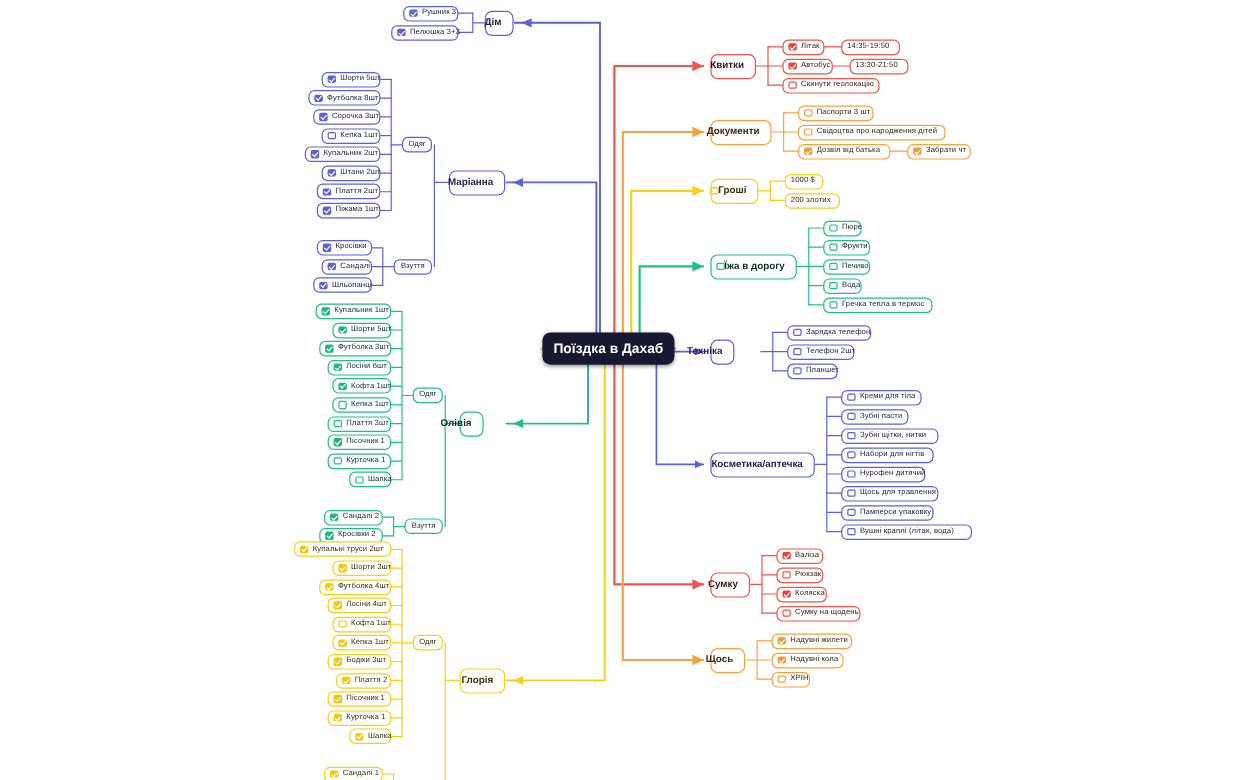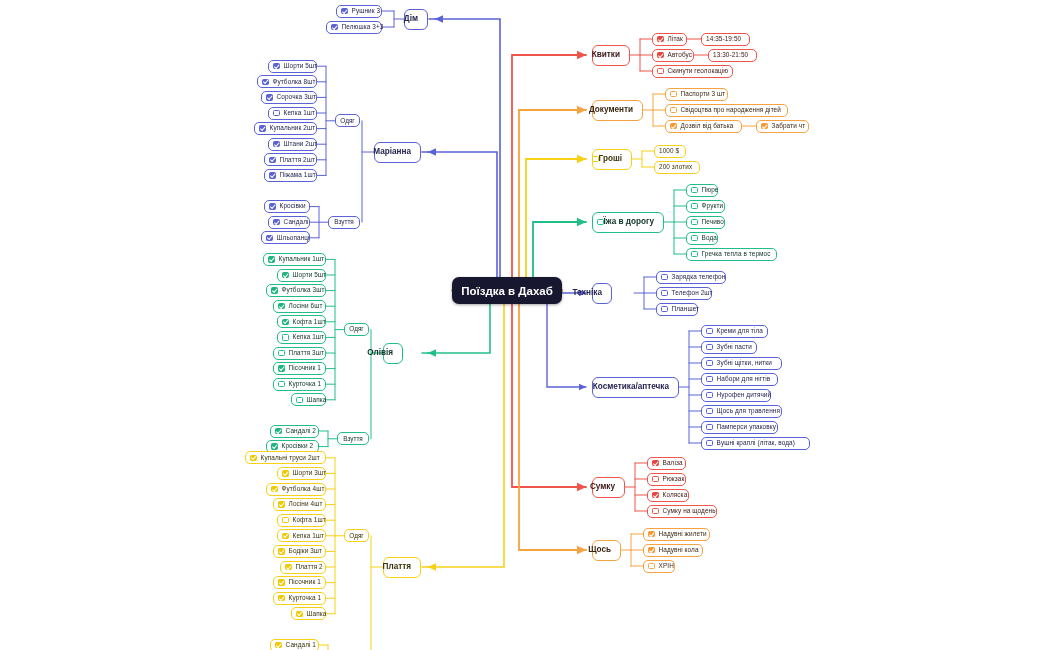--- a/index.html
+++ b/index.html
@@ -480,21 +480,21 @@
     </div>
     <div class="node leaf c-green" style="left: 270px; top: 424.5px; width: 49px;">
       <span class="cb on"></span>
       <span class="lbl">Сандалі 2</span>
     </div>
     <div class="node leaf c-green" style="left: 266px; top: 440.1px; width: 53px;">
       <span class="cb on"></span>
       <span class="lbl">Кросівки 2</span>
     </div>
     <div class="node branch c-yellow" style="left: 383px; top: 556.5px; width: 38px;">
-      <span class="lbl">Плаття</span>
+      <span class="lbl">Глорія</span>
     </div>
     <div class="node plain c-yellow" style="left: 344px; top: 529.3px; width: 25px;">
       <span class="lbl">Одяг</span>
     </div>
     <div class="node leaf c-yellow" style="left: 245px; top: 451.3px; width: 81px;">
       <span class="cb on"></span>
       <span class="lbl">Купальні труси 2шт</span>
     </div>
     <div class="node leaf c-yellow" style="left: 277px; top: 466.9px; width: 49px;">
       <span class="cb on"></span>

